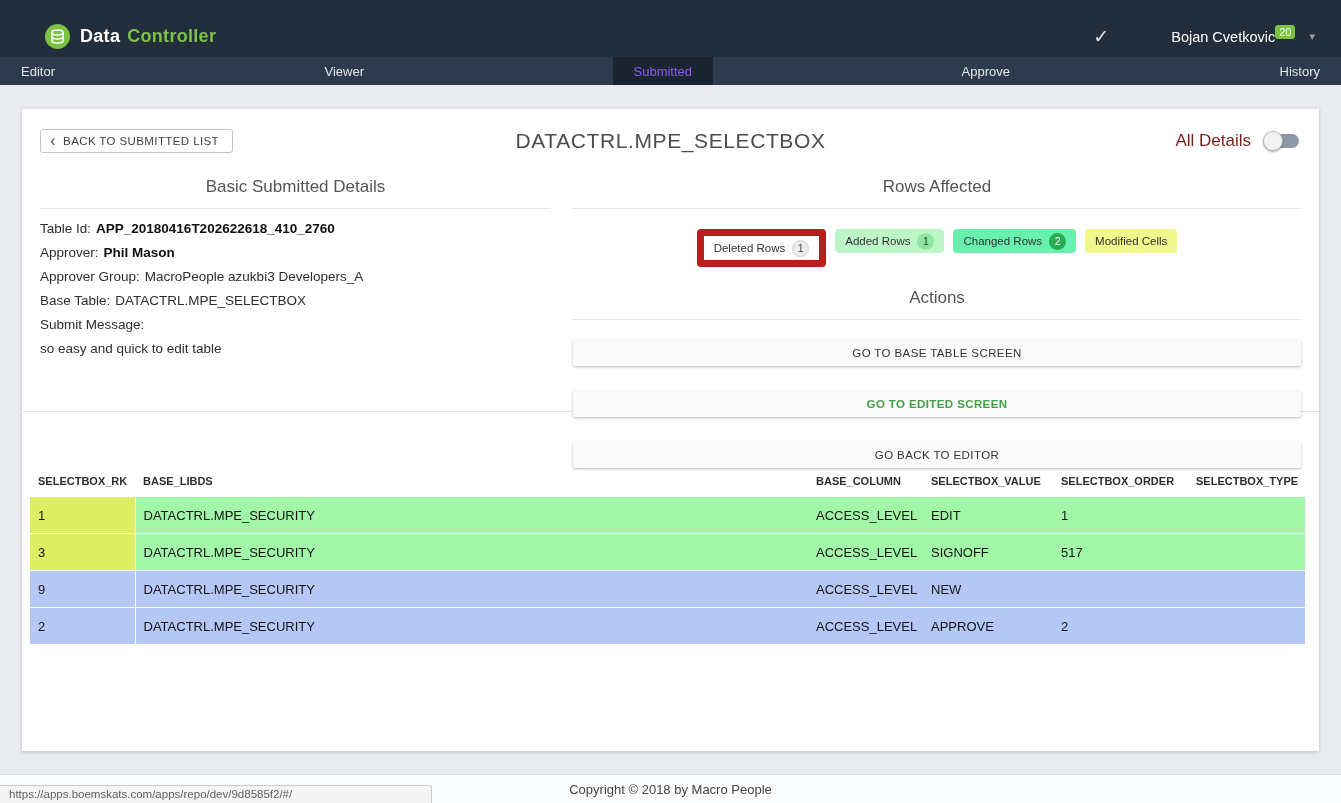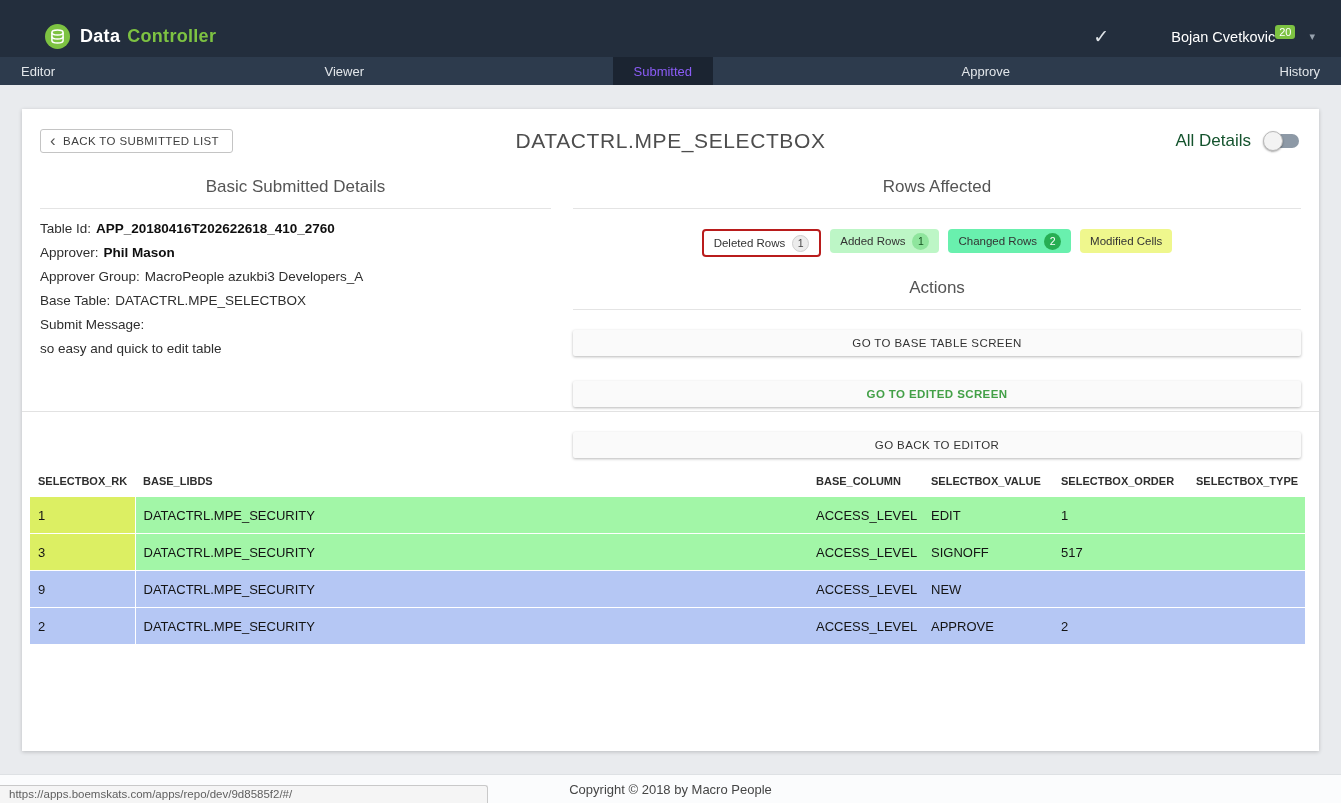--- a/index.html
+++ b/index.html
@@ -48,21 +48,21 @@
     display: flex; align-items: center; gap: 7px; background: #fff;
     border: 1px solid #c4c4c4; border-radius: 3px; padding: 5px 13px 5px 9px;
     font-size: 11.5px; color: #3f3f3f; font-family: inherit; letter-spacing: .4px; cursor: pointer;
   }
   .back-chev { font-size: 17px; line-height: .6; color: #555; }
   .page-title {
     position: absolute; left: 50%; transform: translateX(-50%); margin: 0;
     font-size: 21px; font-weight: 400; color: #4d4d4d; letter-spacing: .6px;
   }
   .all-details { margin-left: auto; display: flex; align-items: center; gap: 12px; }
-  .all-details-label { font-size: 17px; color: #14532d; }
+  .all-details-label { font-size: 17px; color: #7f1d1d; }
   .switch { position: relative; width: 38px; height: 20px; display: inline-block; cursor: pointer; }
   .switch-track { position: absolute; left: 2px; top: 3px; width: 34px; height: 14px; border-radius: 7px; background: #8d99a6; }
   .switch-thumb {
     position: absolute; left: 0; top: 0; width: 20px; height: 20px; border-radius: 50%;
     background: #f3f3f3; border: 1px solid #b9b9b9; box-sizing: border-box;
     box-shadow: 0 1px 2px rgba(0,0,0,.35);
   }
 
   
   .columns { display: flex; margin-top: 10px; height: 228px; }
@@ -72,21 +72,21 @@
   .rule { border: none; border-top: 1px solid #e4e4e4; margin: 0; }
   .detail-lines { padding-top: 8px; font-size: 13.5px; color: #2e2e2e; line-height: 24px; }
   .dv { margin-left: 5px; }
   .dv.strong { font-weight: 700; color: #0f0f0f; }
 
   .chips { display: flex; justify-content: center; gap: 9px; margin-top: 20px; }
   .chip {
     display: flex; align-items: center; gap: 7px; font-size: 11.5px; color: #333;
     padding: 3px 10px; border-radius: 4px; height: 18px;
   }
-  .chip-deleted { background: #fff; border: 2px solid #b91c1c; }
+  .chip-deleted { background: #fff; border: 7px solid #b91c1c; }
   .chip-added { background: #bdf6c6; }
   .chip-changed { background: var(--changed-chip, #69f0ae); }
   .chip-modified { background: #eff78d; }
   .cbadge {
     min-width: 17px; height: 17px; border-radius: 50%; box-sizing: border-box;
     display: flex; align-items: center; justify-content: center; font-size: 10.5px;
   }
   .chip-deleted .cbadge { background: #ececec; border: 1px solid #cfcfcf; color: #444; }
   .chip-added .cbadge { background: #8fe59d; color: #14501f; }
   .chip-changed .cbadge { background: #27ae53; color: #fff; }
@@ -123,21 +123,21 @@
 
   
   .footer {
     position: absolute; left: 0; bottom: 0; width: 100%; height: 29px;
     background: #fbfcfd; border-top: 1px solid #dee1e4; box-sizing: border-box;
     display: flex; align-items: center; justify-content: center;
     font-size: 13px; color: #454545;
   }
   .status-url {
     position: absolute; left: 0; bottom: 0; z-index: 5;
-    width: 488px; box-sizing: border-box;
+    width: 432px; box-sizing: border-box;
     background: #f5f5f5; border: 1px solid #c9c9c9; border-left: none; border-bottom: none;
     border-top-right-radius: 3px; padding: 2px 10px 3px 9px;
     font-size: 11.5px; color: #5f5f5f; white-space: nowrap; overflow: hidden;
   }
 </style>
 </head>
 <body>
 
 <div class="page">
 

